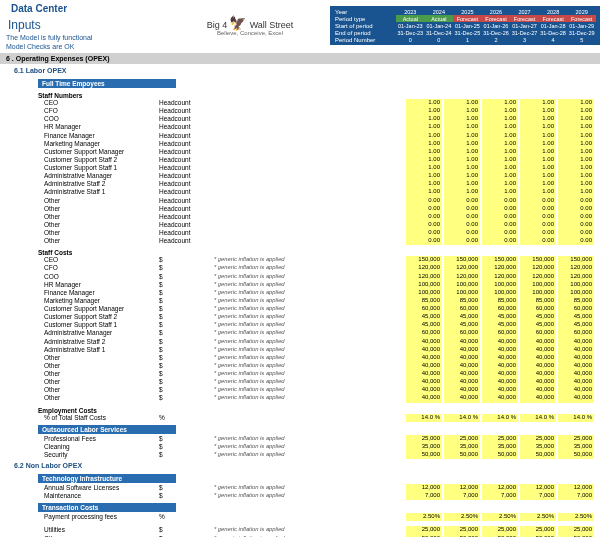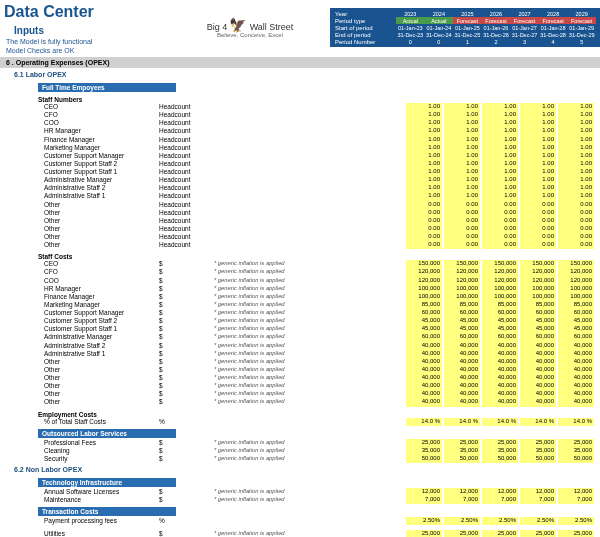--- a/index.html
+++ b/index.html
@@ -1,17 +1,17 @@
 <!DOCTYPE html>
 <html><head>
 <meta charset="utf-8">
 <style>
 body{margin:0;font-family:Arial,sans-serif;font-size:6.5px;background:#fff;color:#000;width:600px}
-.title{color:#1a5490;font-weight:bold;font-size:16px;padding:3px 4px}
-.subtitle{color:#1a5490;font-weight:bold;font-size:10px;padding:1px 14px}
+.title{color:#1a5490;font-weight:bold;font-size:10px;padding:3px 11px}
+.subtitle{color:#1a5490;font-weight:normal;font-size:12px;padding:1px 8px}
 .modelinfo{color:#1a5490;font-size:7px;padding:1px 6px}
 .headerrow{display:flex;align-items:center}
 .headerleft{width:180px}
 .logoarea{width:140px;text-align:center}
 .logoarea .name{font-size:9px;font-weight:normal;color:#333}
 .logoarea .tag{font-size:6px;color:#666}
 .periodbox{background:#1a5490;color:#fff;padding:2px 4px;font-size:6px;margin-left:10px;flex:1}
 .periodbox table{width:100%;border-collapse:collapse}
 .periodbox td{padding:0.5px 1px;white-space:nowrap}
 .periodbox .lbl{width:60px}

